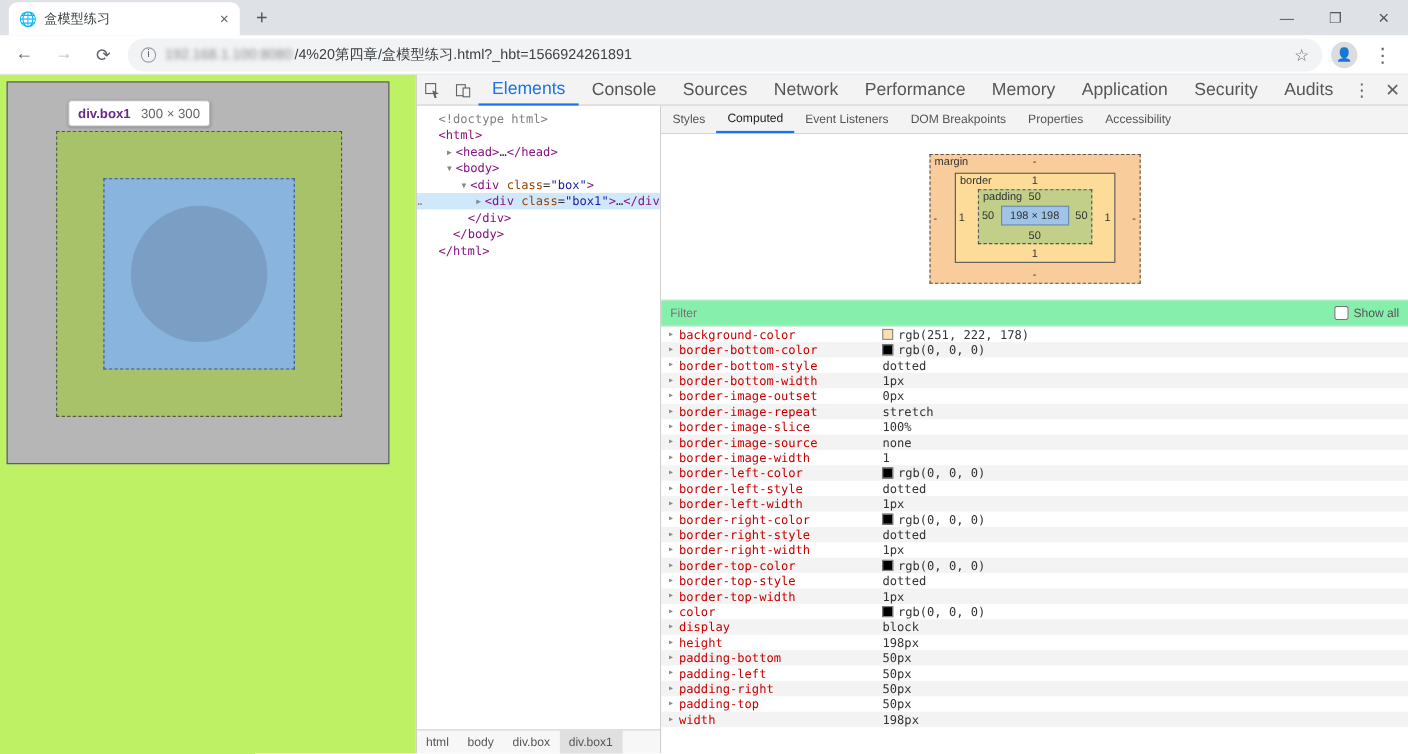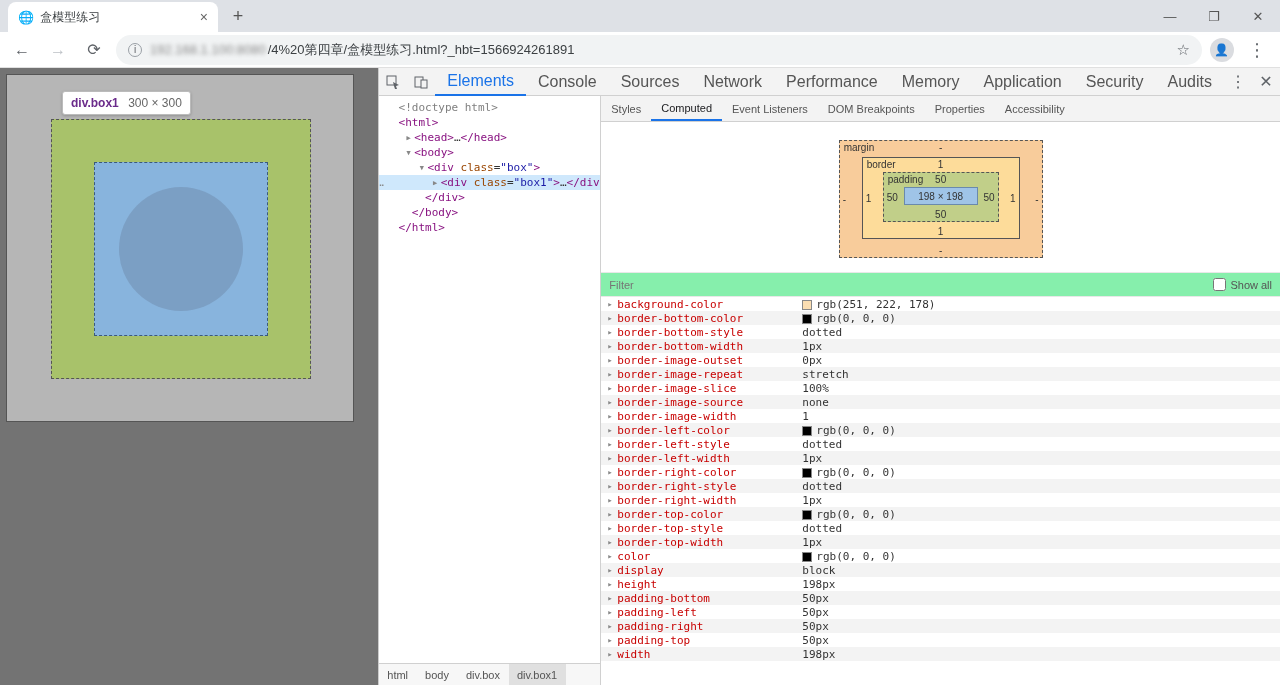--- a/index.html
+++ b/index.html
@@ -21,21 +21,21 @@
 .nav-btn.disabled { color: #bdc1c6; }
 .omnibox { flex: 1; display: flex; align-items: center; background: #f1f3f4; border-radius: 16px; height: 30px; padding: 0 12px; color: #3c4043; font-size: 13px; }
 .omnibox .info-icon { margin-right: 8px; color: #5f6368; font-size: 13px; border: 1px solid #9aa0a6; border-radius: 50%; width: 14px; height: 14px; display: inline-flex; align-items: center; justify-content: center; font-size: 10px; }
 .omnibox .blurred { filter: blur(2px); color: #888; margin-right: 2px; }
 .omnibox .star { margin-left: auto; color: #5f6368; font-size: 15px; }
 .avatar { width: 24px; height: 24px; border-radius: 50%; background: #dadce0; display: flex; align-items: center; justify-content: center; color: #5f6368; }
 .kebab { font-size: 18px; color: #5f6368; padding: 0 6px; cursor: pointer; }
 
 
 .main { display: flex; height: calc(685px - 68px); }
-.page-area { width: 570px; position: relative; padding: 6px; background: #737373; }
+.page-area { width: 570px; position: relative; padding: 6px; background: #bef264; }
 .devtools { flex: 1; display: flex; flex-direction: column; border-left: 1px solid #ccc; }
 
 
 .box-outer { width: 348px; height: 348px; background: #b6b6b6; border: 1px solid #555; position: relative; }
 .box-highlight-padding { position: absolute; left: 44px; top: 44px; width: 260px; height: 260px; background: #a8c26a; border: 1px dashed #555; }
 .box-highlight-content { position: absolute; left: 87px; top: 87px; width: 174px; height: 174px; background: #88b4dd; border: 1px dashed #3b5a7a; }
 .box-circle { position: absolute; left: 112px; top: 112px; width: 124px; height: 124px; border-radius: 50%; background: rgba(100,120,150,0.35); }
 .hover-tooltip { position: absolute; left: 55px; top: 16px; background: #fff; border: 1px solid #bbb; border-radius: 3px; padding: 4px 8px; font-size: 12px; box-shadow: 0 1px 3px rgba(0,0,0,0.2);}
 .hover-tooltip .sel { color: #6a2a8a; font-weight: 600; }
 .hover-tooltip .dim { color: #666; margin-left: 6px; }
@@ -68,21 +68,21 @@
 
 .right-panel { flex: 1; display: flex; flex-direction: column; overflow: hidden; }
 .subtabs { display: flex; height: 26px; border-bottom: 1px solid #d0d0d0; background: #f3f3f3; font-size: 11px; }
 .subtab { padding: 0 10px; display: flex; align-items: center; color: #555; cursor: pointer; }
 .subtab.active { border-bottom: 2px solid #1a73e8; color: #202124; }
 
 .box-model { display: flex; justify-content: center; padding: 18px 0 14px; border-bottom: 1px solid #e8e8e8; background: #fff;}
 .bm-margin { background: #f8cc9b; border: 1px dashed #555; padding: 16px 22px 18px; position: relative; font-size: 10px; }
 .bm-border { background: #fddc9a; border: 1px solid #555; padding: 14px 20px 16px; position: relative; }
 .bm-padding { background: #c1cf89; border: 1px dashed #555; padding: 14px 20px 16px; position: relative; }
-.bm-content { background: #9fc4e7; border: 1px solid #6a8aac; width: 74px; height: 18px; display: flex; align-items: center; justify-content: center; font-size: 10px; }
+.bm-content { background: #9fc4e7; border: 1px solid #6a8aac; width: 62px; height: 18px; display: flex; align-items: center; justify-content: center; font-size: 10px; }
 .bm-label { position: absolute; top: 1px; left: 4px; font-size: 10px; color: #333; }
 .bm-num { position: absolute; font-size: 10px; color: #333; }
 .bm-t { top: 1px; left: 50%; transform: translateX(-50%);}
 .bm-b { bottom: 1px; left: 50%; transform: translateX(-50%);}
 .bm-l { left: 3px; top: 50%; transform: translateY(-50%);}
 .bm-r { right: 3px; top: 50%; transform: translateY(-50%);}
 
 .filter-row { display: flex; align-items: center; height: 24px; border-bottom: 1px solid #e8e8e8; padding: 0 8px; font-size: 11px; color: #888; background: #86efac;}
 .filter-row input { border: none; background: transparent; flex: 1; font-size: 11px; color: #333; outline: none;}
 .filter-row label { display: flex; align-items: center; gap: 4px; color: #555;}

